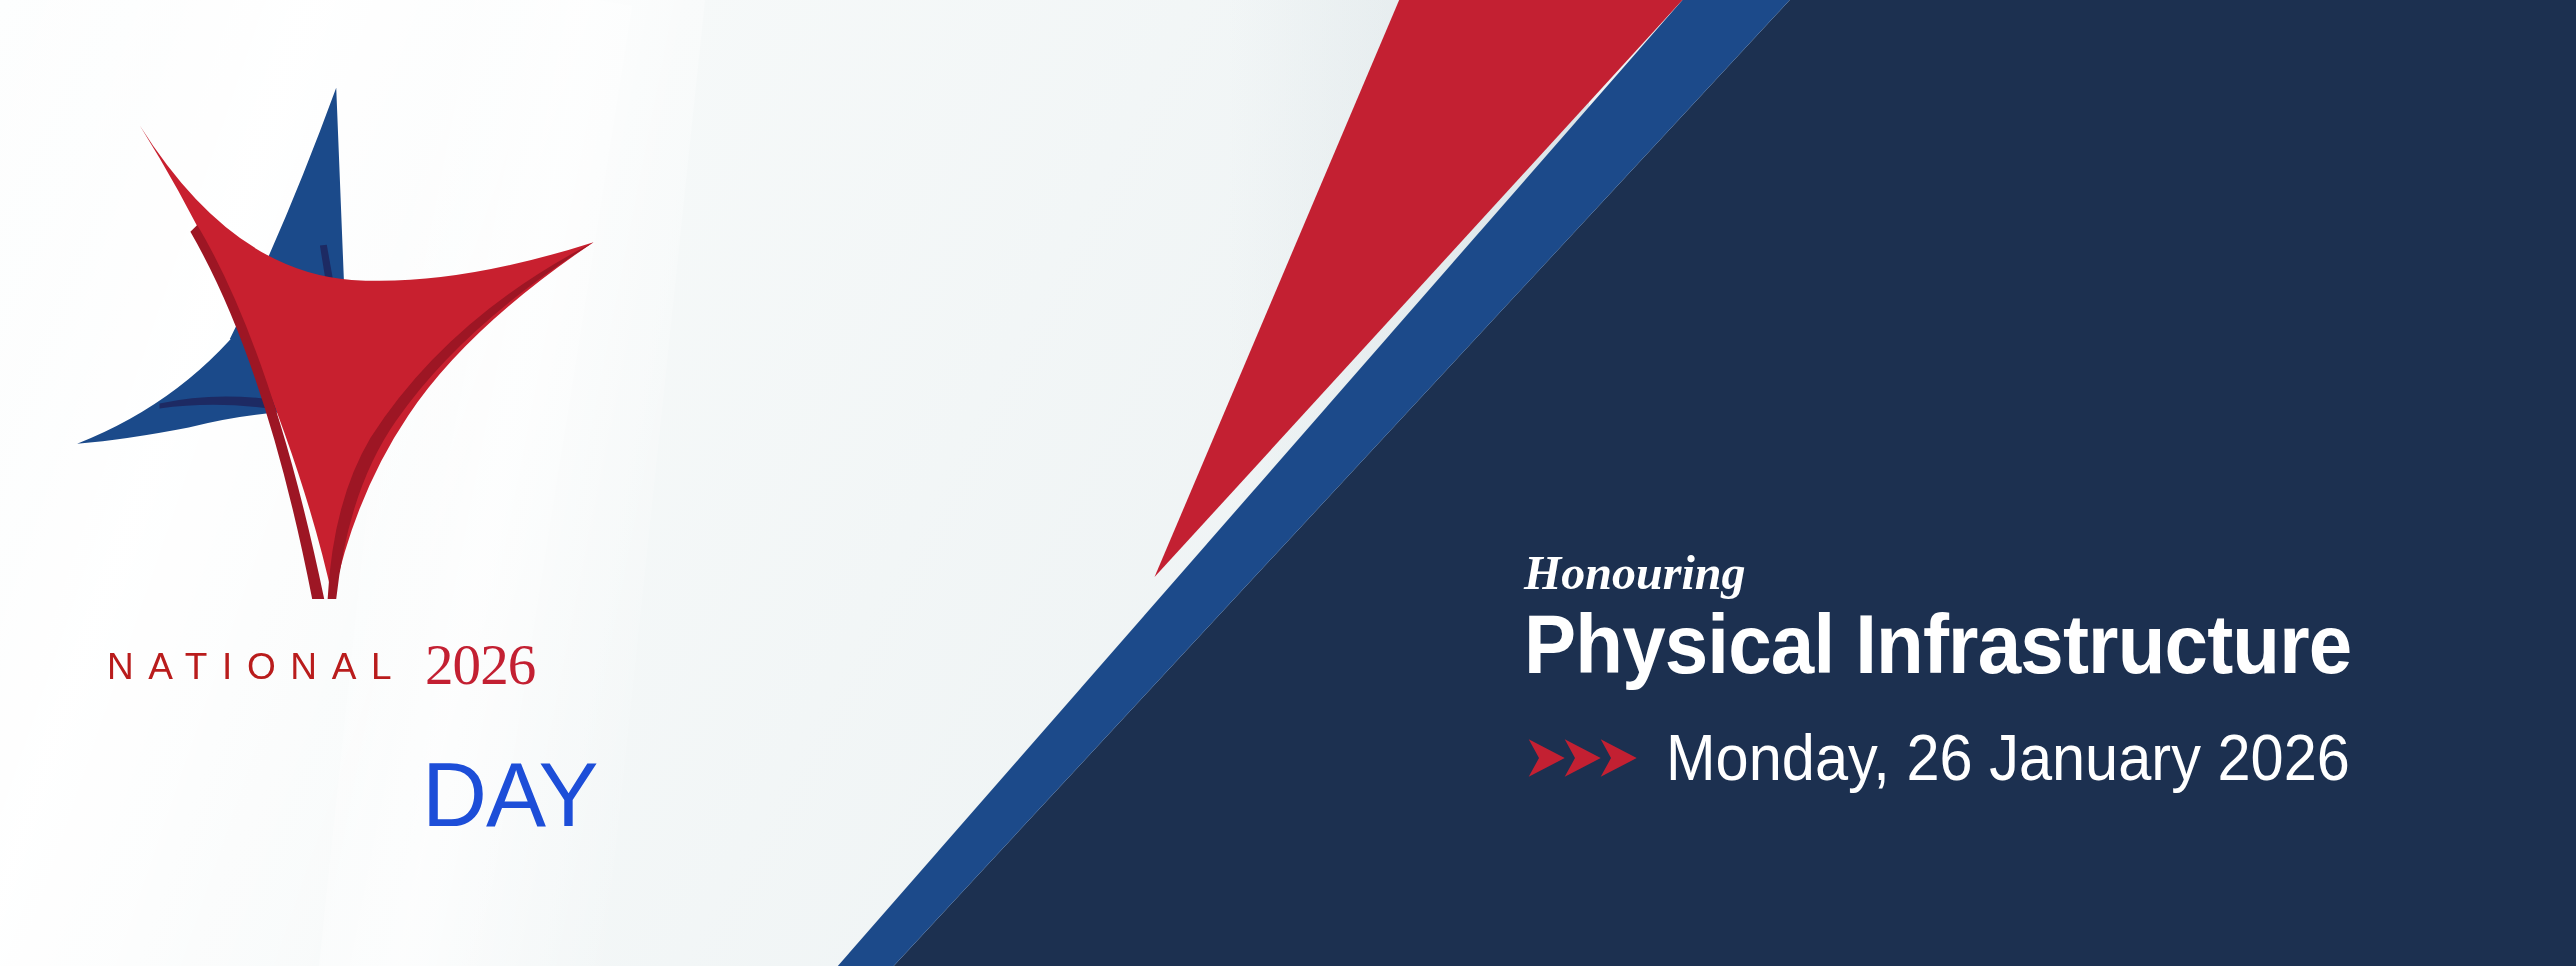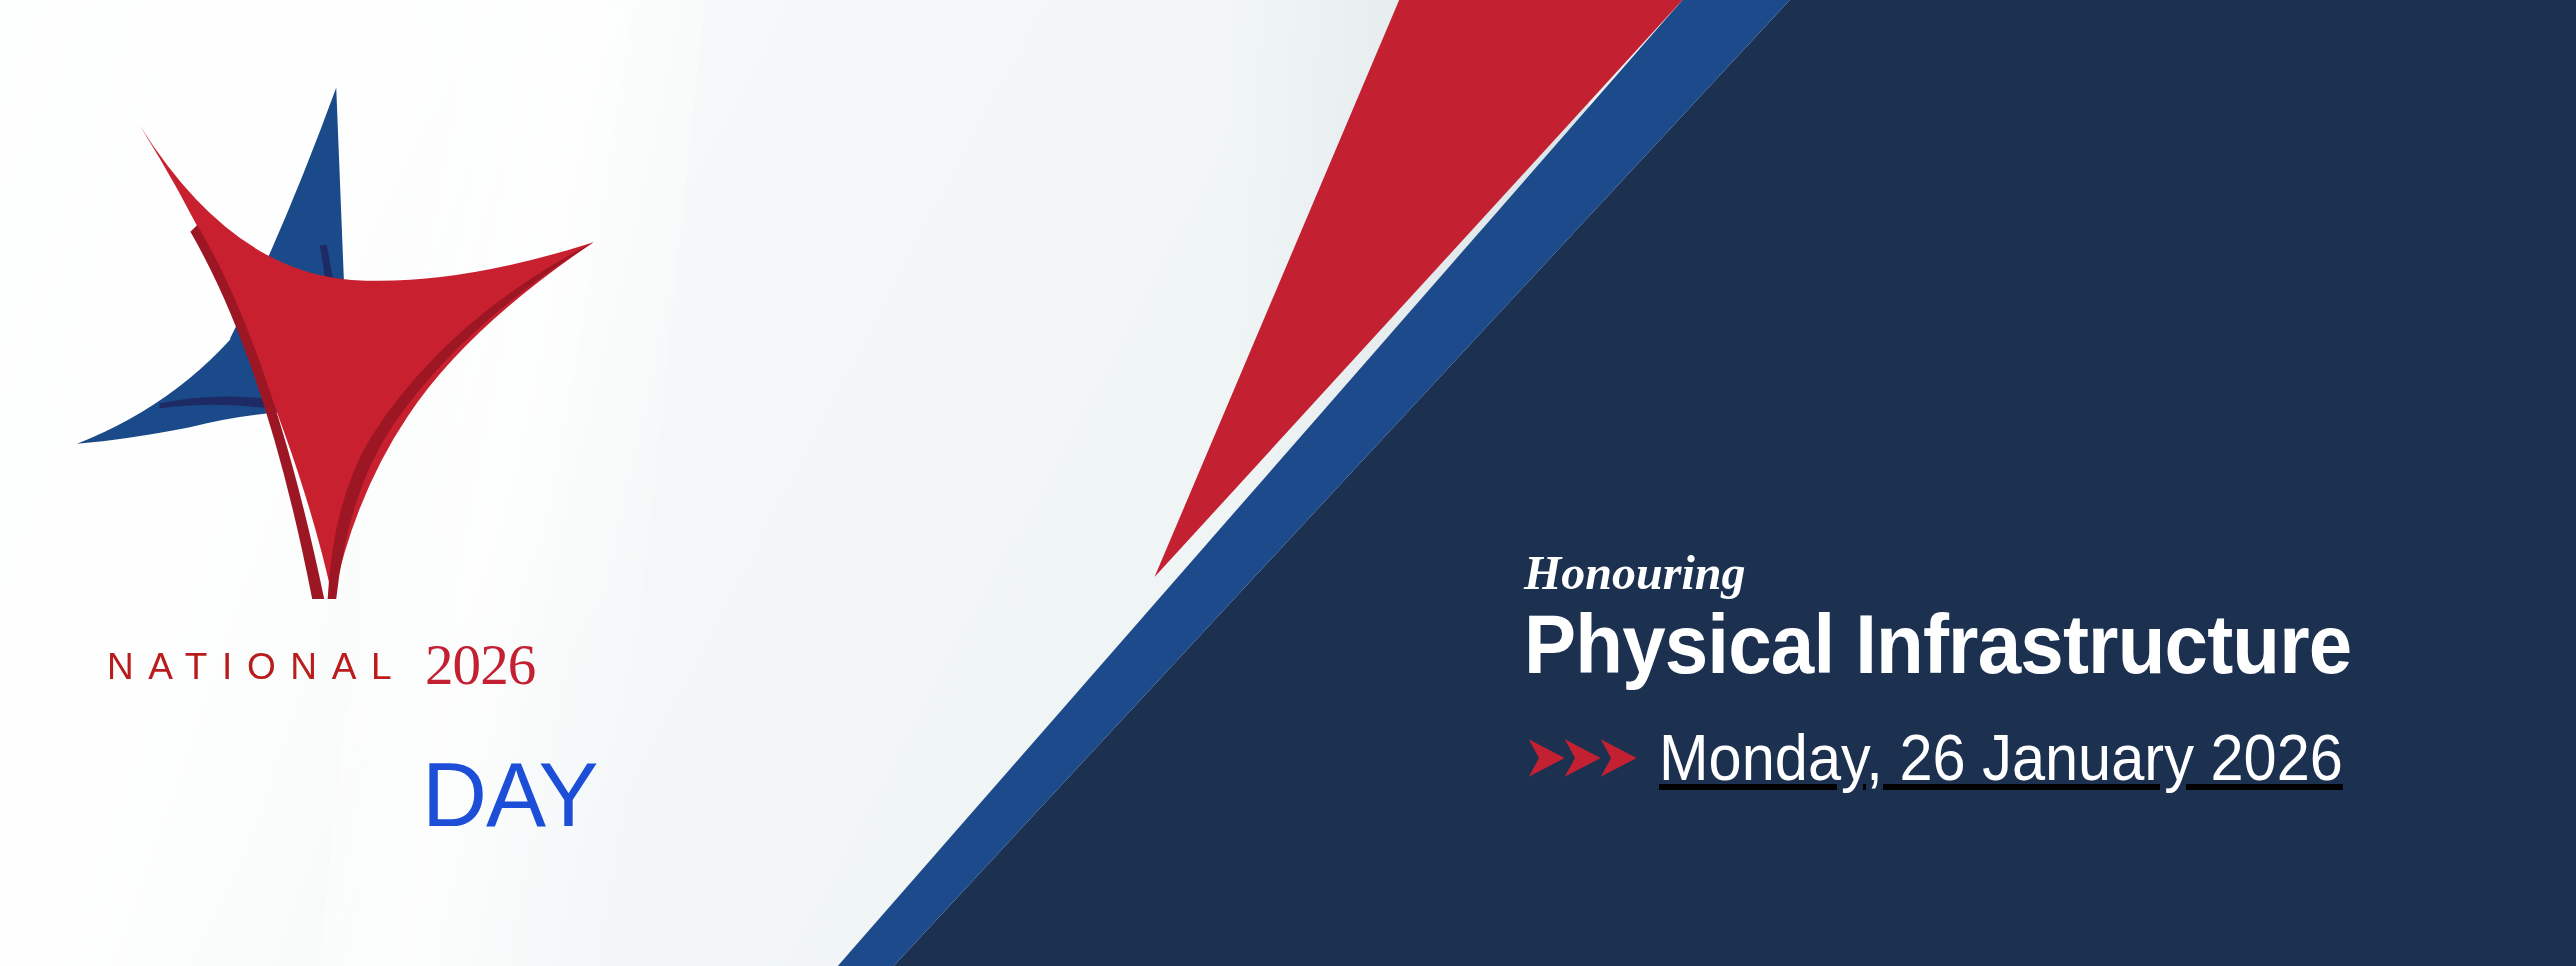--- a/index.html
+++ b/index.html
@@ -126,22 +126,21 @@
     letter-spacing:-0.9px;
     margin:0;
     transform:scaleX(.93);
     transform-origin:left center;
     white-space:nowrap;
   }
   .copy-daterow{
     display:flex;
     align-items:center;
     margin-top:38px;
-    gap:12px;
-    text-decoration:underline;
+    gap:19px;
   }
   .arrows{
     display:flex;
     align-items:center;
     gap:0px;
     flex:0 0 auto;
     margin-left:3.4px;
   }
   .arrows svg{display:block;}
   .copy-date{

